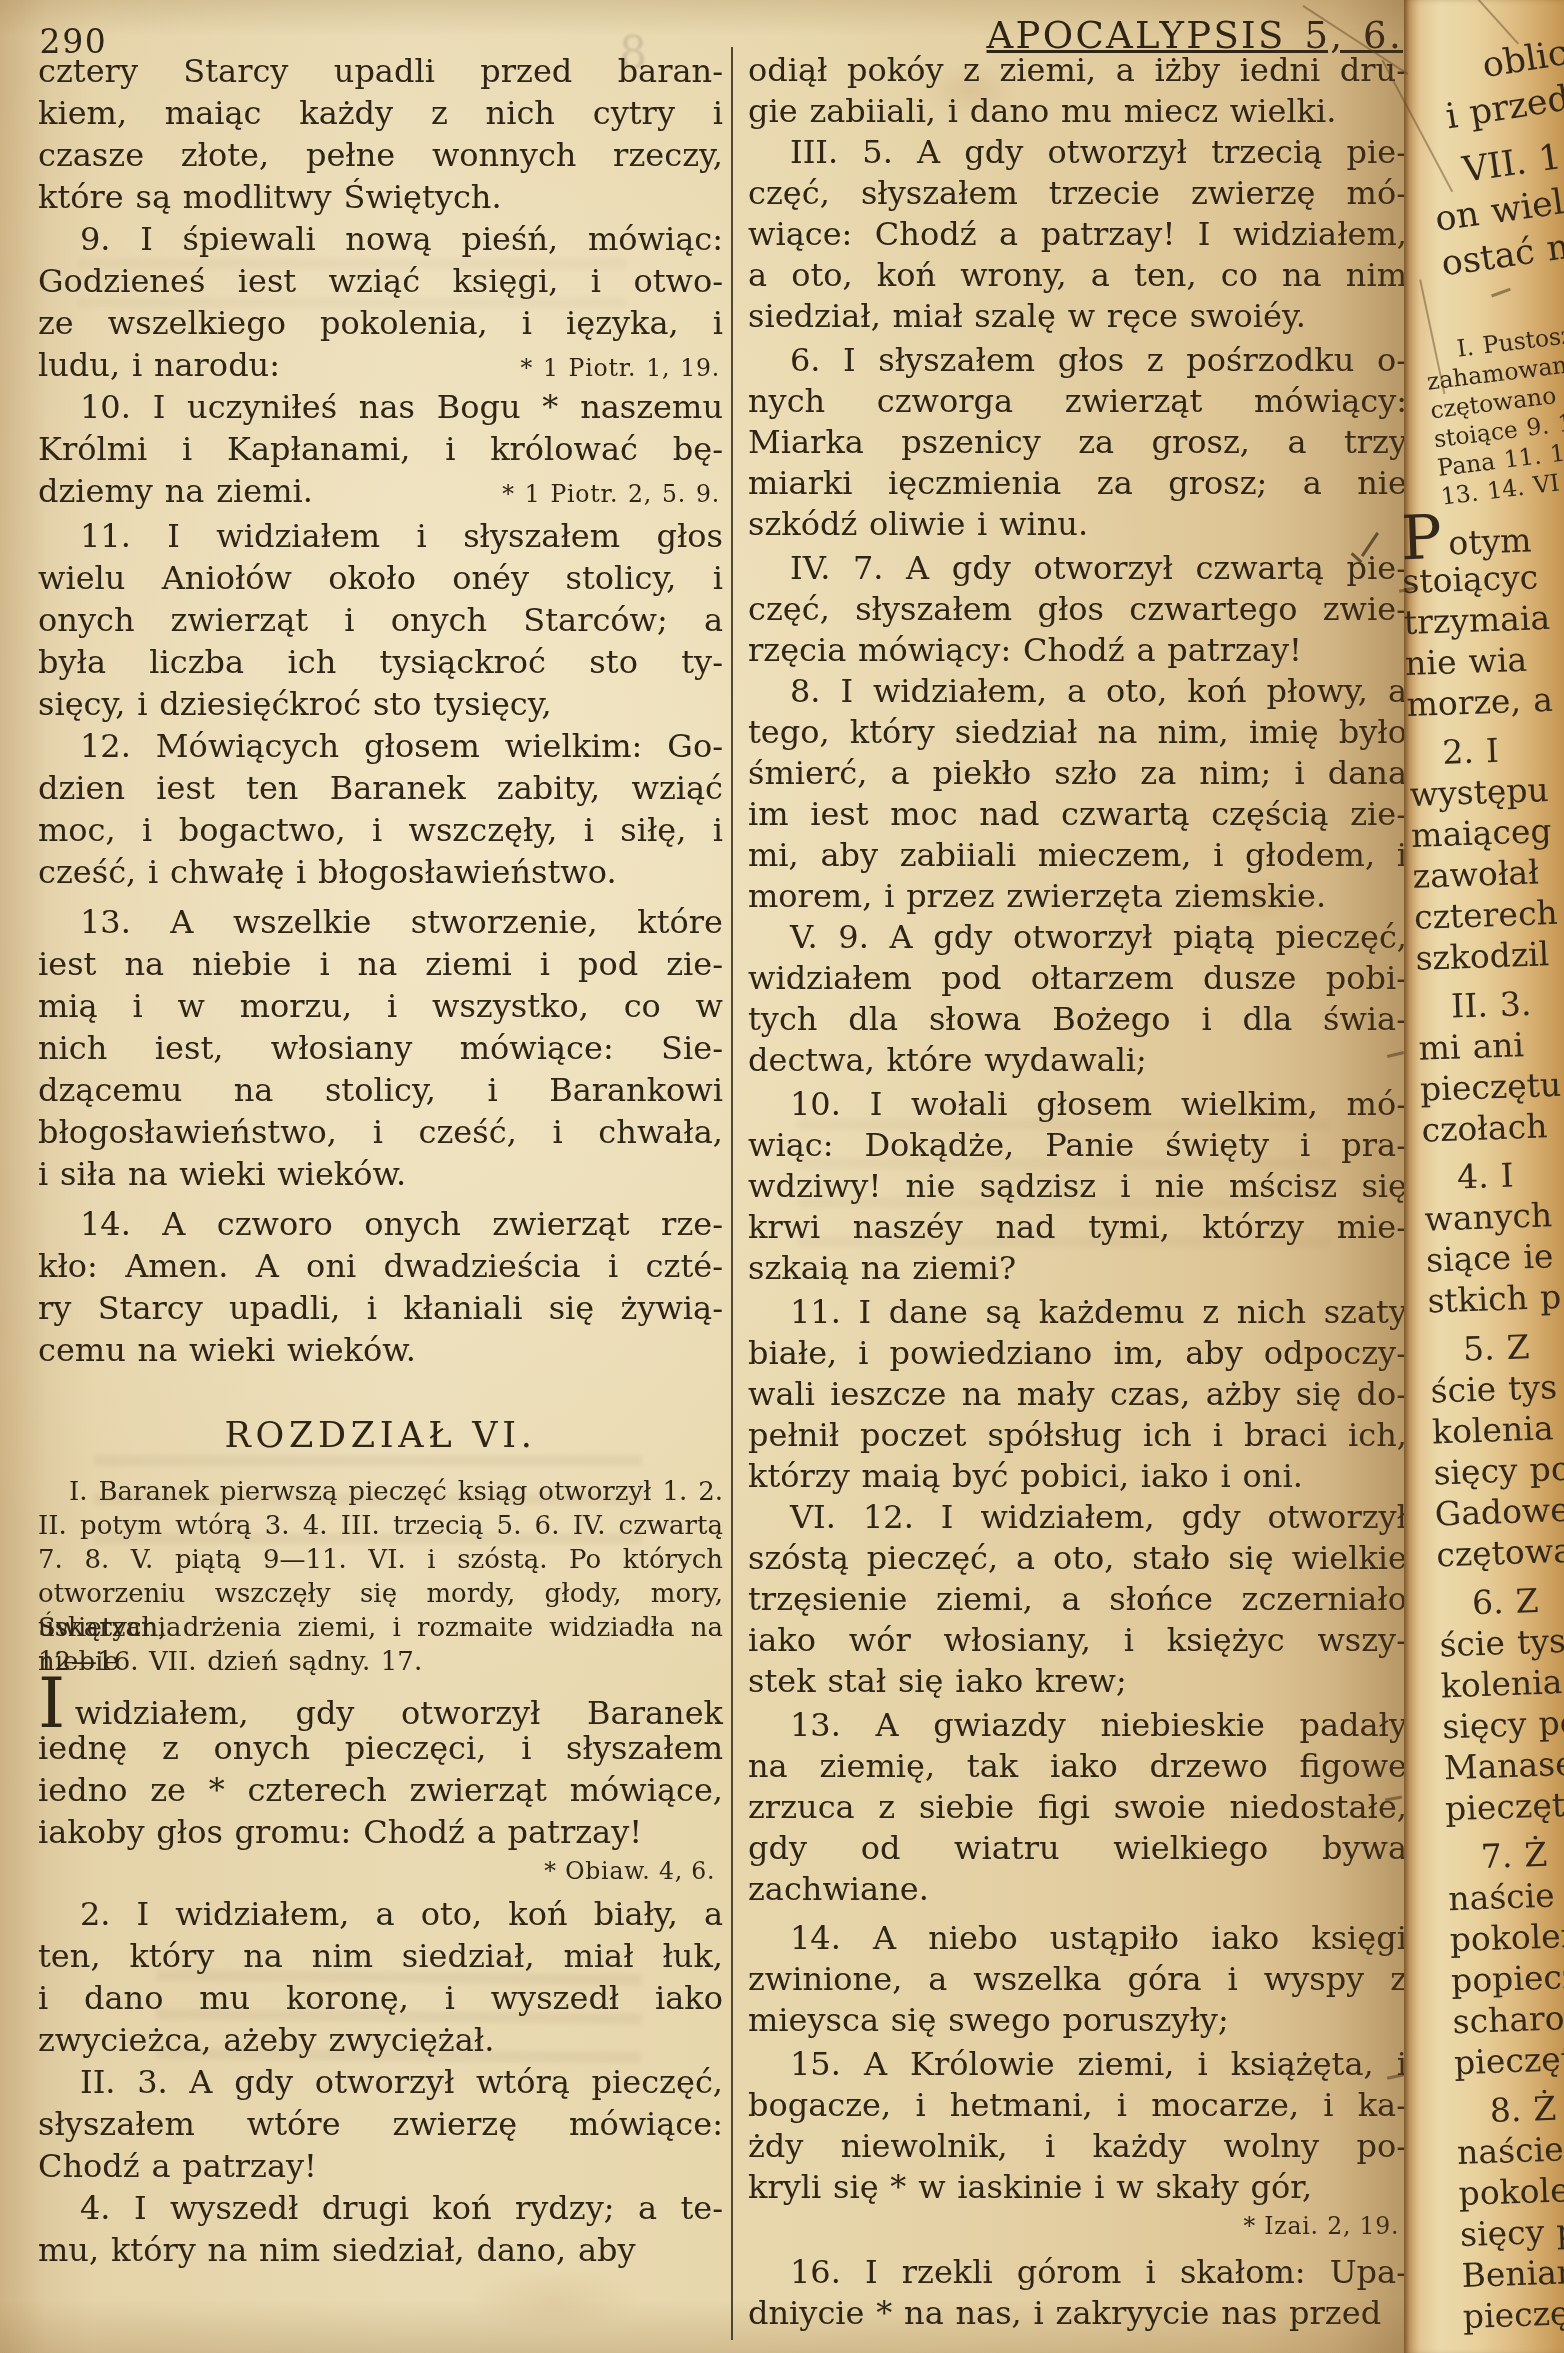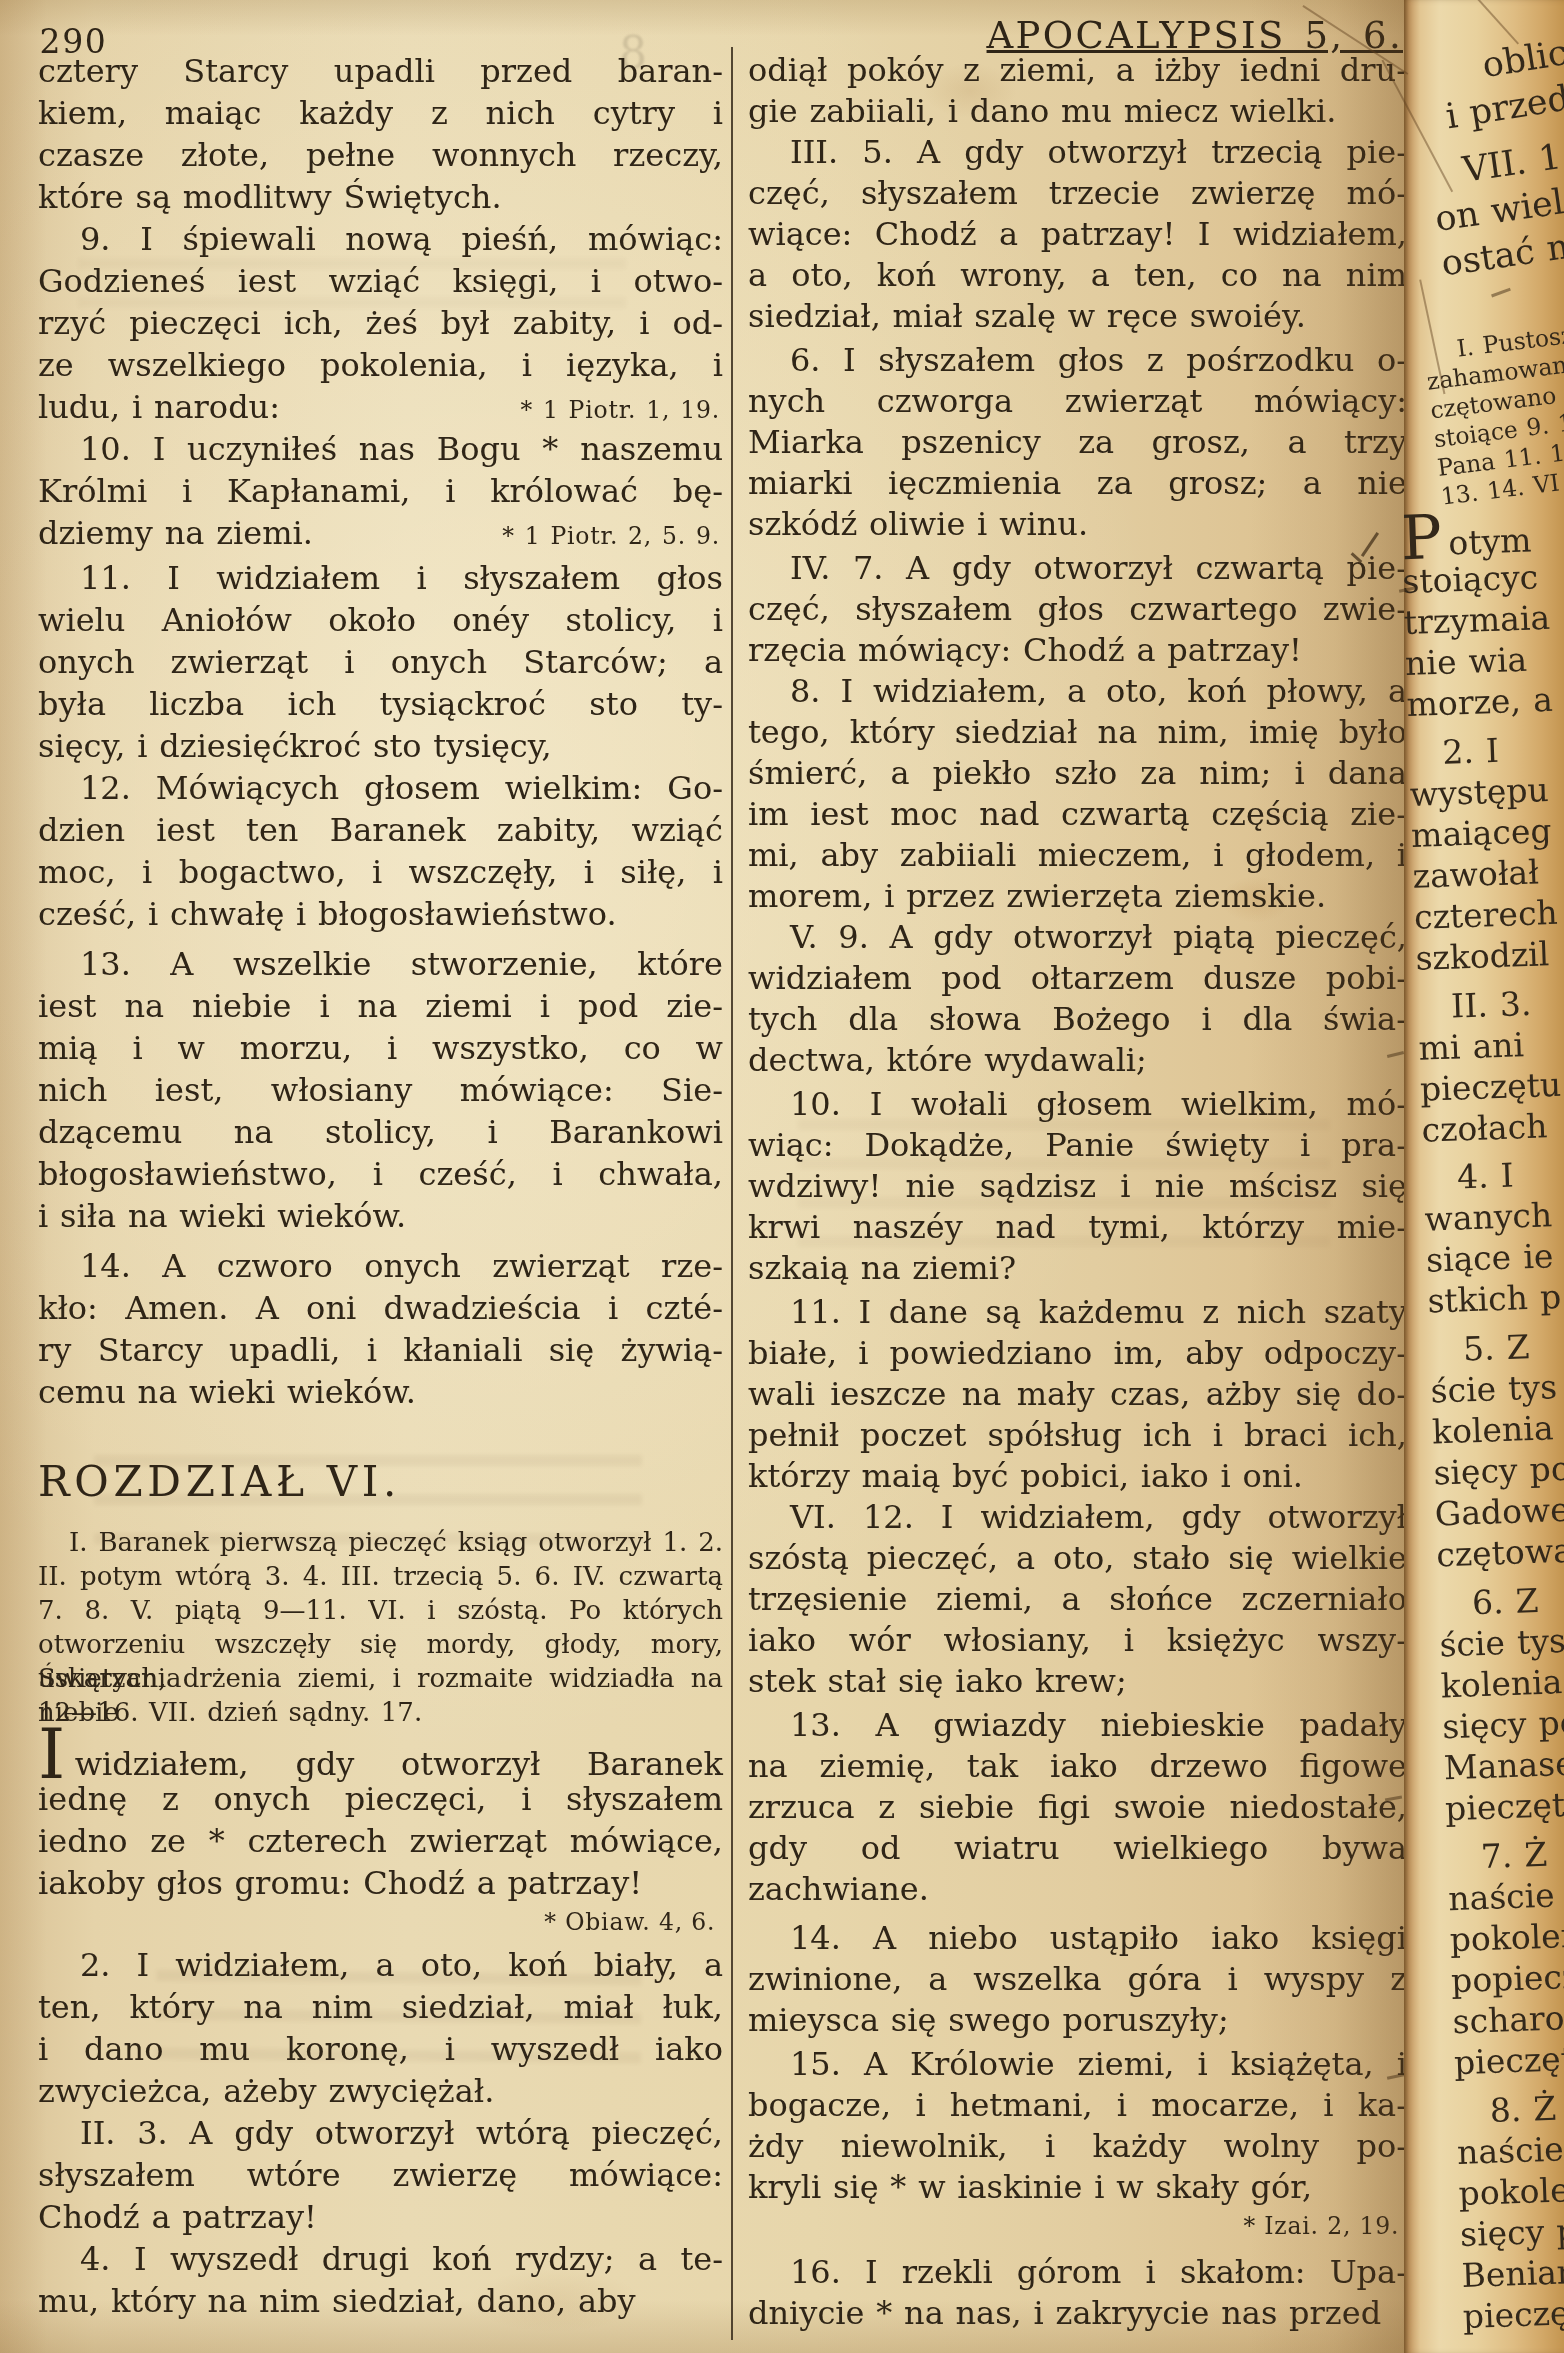--- a/index.html
+++ b/index.html
@@ -45,21 +45,21 @@
   .pline.last{text-align-last:left;}
   .para.indent .pline.first{text-indent:42px;}
   .para.mt-sm{margin-top:7.8px;}
   .para.mt-xs{margin-top:3.1px;}
 
   .pline.lastflex{display:flex;justify-content:space-between;align-items:baseline;text-align:left;text-align-last:auto;}
   .para.indent .pline.lastflex{text-indent:0;}
   .fnref{font-size:23.5px;letter-spacing:0.8px;white-space:nowrap;padding-right:3.1px;}
   .fnline{font-size:23.5px;line-height:36px;height:36px;text-align:right;padding-right:7.8px;letter-spacing:0.8px;}
 
-  .chapter-heading{font-size:42px;letter-spacing:4.7px;margin:44px 0 19px 0;}
+  .chapter-heading{text-align:center;font-size:35px;letter-spacing:4.7px;margin:44px 0 19px 0;}
 
   .para.small .pline{font-size:26px;line-height:34px;height:34px;word-spacing:2.3px;}
   .para.small .pline.first{text-indent:31px;}
 
   .dropcap{font-size:69px;line-height:31px;display:inline-block;transform:translateY(3.1px);margin-right:9.4px;}
 
   
   .gutter-shade{position:absolute;left:1249px;top:0;width:156px;height:100%;pointer-events:none;
     background:linear-gradient(90deg, rgba(120,80,35,0) 0%, rgba(120,80,35,.10) 55%, rgba(105,68,28,.30) 100%);}
 
@@ -125,21 +125,20 @@
   <div class="col left">
       <div class="para">
         <div class="pline first">cztery Starcy upadli przed baran-</div>
         <div class="pline">kiem, maiąc każdy z nich cytry i</div>
         <div class="pline">czasze złote, pełne wonnych rzeczy,</div>
         <div class="pline last">które są modlitwy Świętych.</div>
       </div>
       <div class="para indent">
         <div class="pline first">9. I śpiewali nową pieśń, mówiąc:</div>
         <div class="pline">Godzieneś iest wziąć księgi, i otwo-</div>
-        <div class="pline">rzyć pieczęci ich, żeś był zabity, i od-</div>
         <div class="pline">ze wszelkiego pokolenia, i ięzyka, i</div>
         <div class="pline last lastflex">
           <span>ludu, i narodu:</span>
           <span class="fnref">* 1 Piotr. 1, 19.</span>
         </div>
       </div>
       <div class="para indent">
         <div class="pline first">10. I uczyniłeś nas Bogu * naszemu</div>
         <div class="pline">Królmi i Kapłanami, i królować bę-</div>
         <div class="pline last lastflex">

